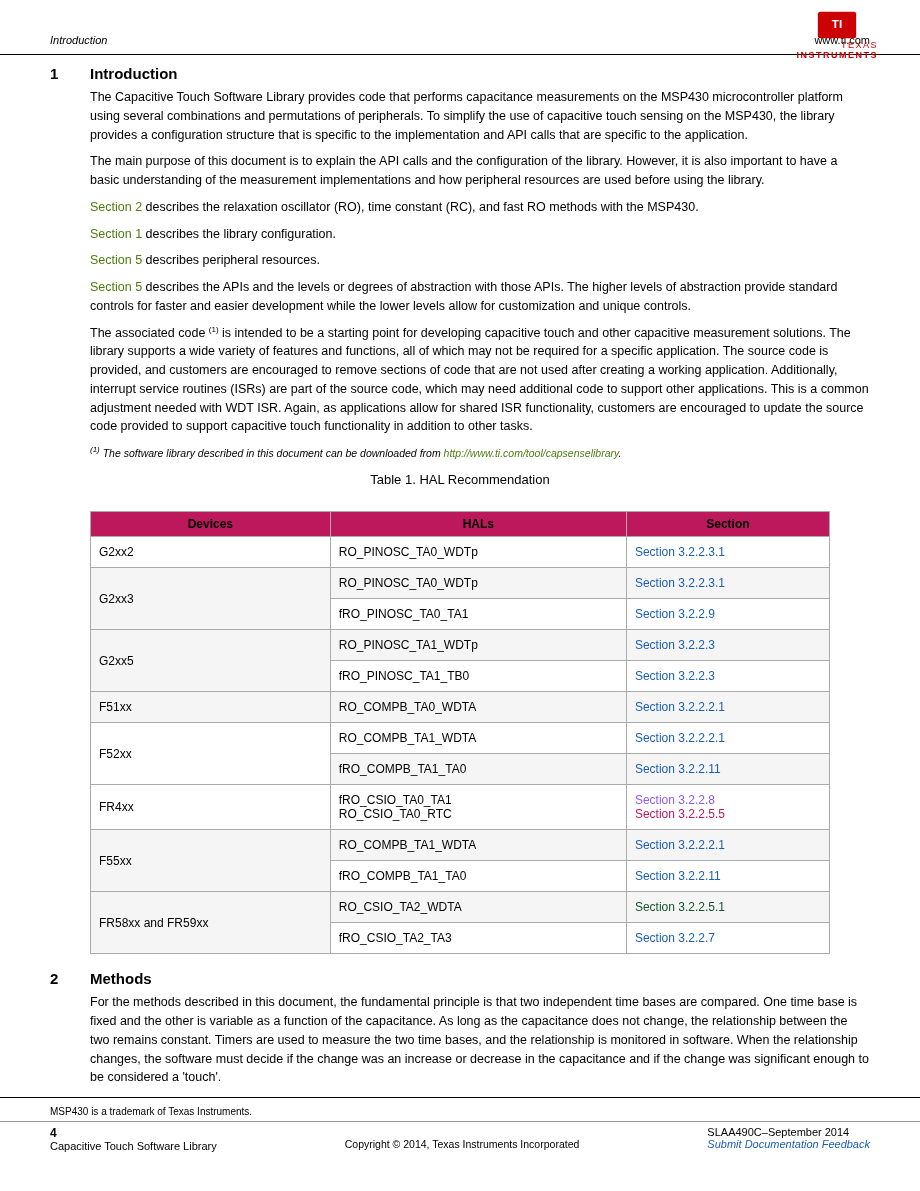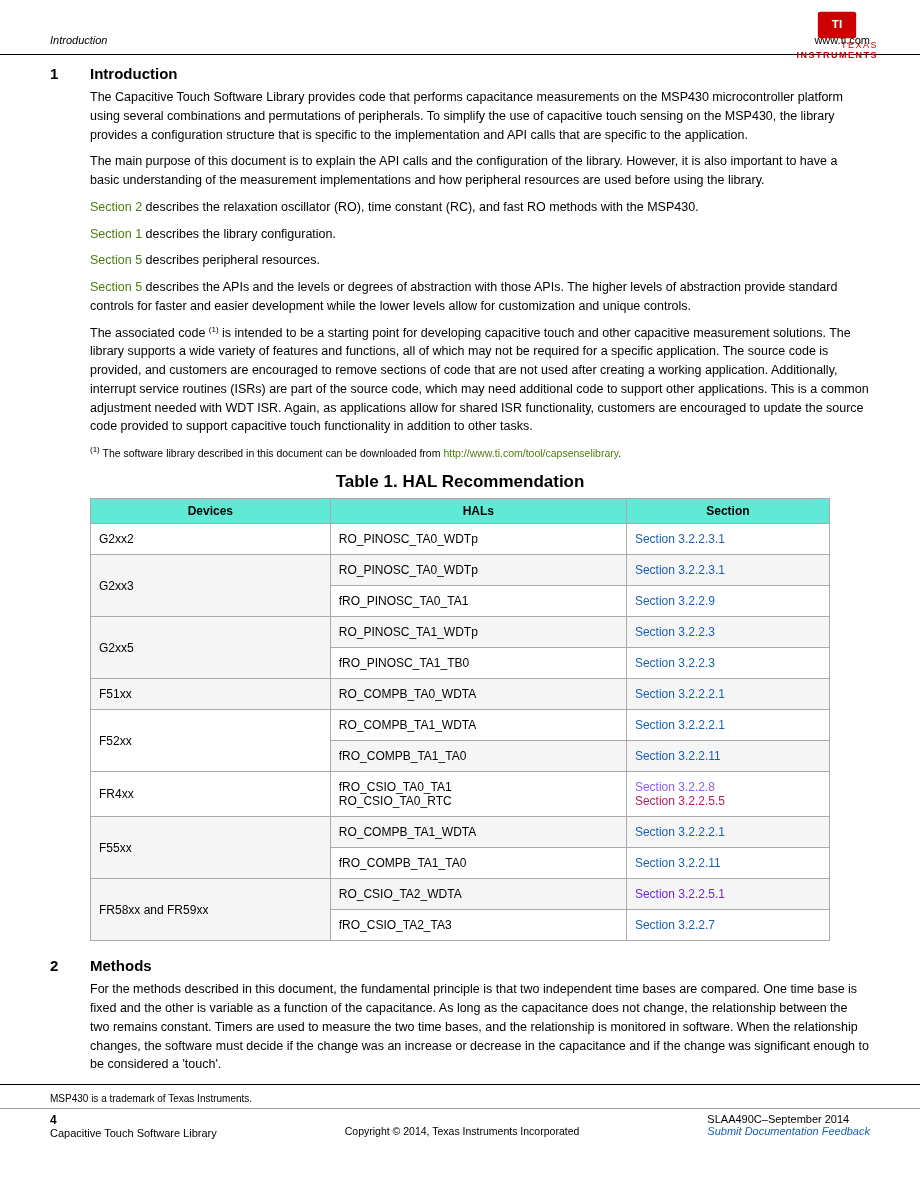--- a/index.html
+++ b/index.html
@@ -82,43 +82,44 @@
       color: #4d7c0f;
       cursor: pointer;
     }
 
     
     .footnote {
       font-size: 10.5px;
       margin-left: 40px;
       margin-bottom: 0;
       line-height: 1.4;
+      font-style: italic;
     }
     .footnote sup {
       font-size: 8px;
       vertical-align: super;
     }
 
     
     .table-section {
       margin: 12px 40px 16px 40px;
     }
     .table-title {
       text-align: center;
-      font-weight: bold;
-      font-size: 17px;
-      margin-bottom: 6px;
+      font-weight: normal;
+      font-size: 13px;
+      margin-bottom: 24px;
     }
     table {
       width: 100%;
       border-collapse: collapse;
       font-size: 12px;
     }
     table thead tr {
-      background-color: #5eead4;
+      background-color: #be185d;
     }
     table thead th {
       border: 1px solid #aaa;
       padding: 5px 8px;
       font-weight: bold;
       text-align: center;
     }
     table tbody td {
       border: 1px solid #aaa;
       padding: 8px 8px;
@@ -286,21 +287,21 @@
             <td>RO_COMPB_TA1_WDTA</td>
             <td style="color: rgb(26, 95, 180); cursor: pointer;">Section 3.2.2.2.1</td>
           </tr>
           <tr>
             <td>fRO_COMPB_TA1_TA0</td>
             <td style="color: rgb(26, 95, 180); cursor: pointer;">Section 3.2.2.11</td>
           </tr>
           <tr>
             <td rowspan="2">FR58xx and FR59xx</td>
             <td>RO_CSIO_TA2_WDTA</td>
-            <td style="color: #6d28d9; cursor: pointer;">Section 3.2.2.5.1</td>
+            <td style="color: #14532d; cursor: pointer;">Section 3.2.2.5.1</td>
           </tr>
           <tr>
             <td>fRO_CSIO_TA2_TA3</td>
             <td style="color: rgb(26, 95, 180); cursor: pointer;">Section 3.2.2.7</td>
           </tr>
         </tbody>
     </table>
   </div>
 
   <div class="section-heading">

